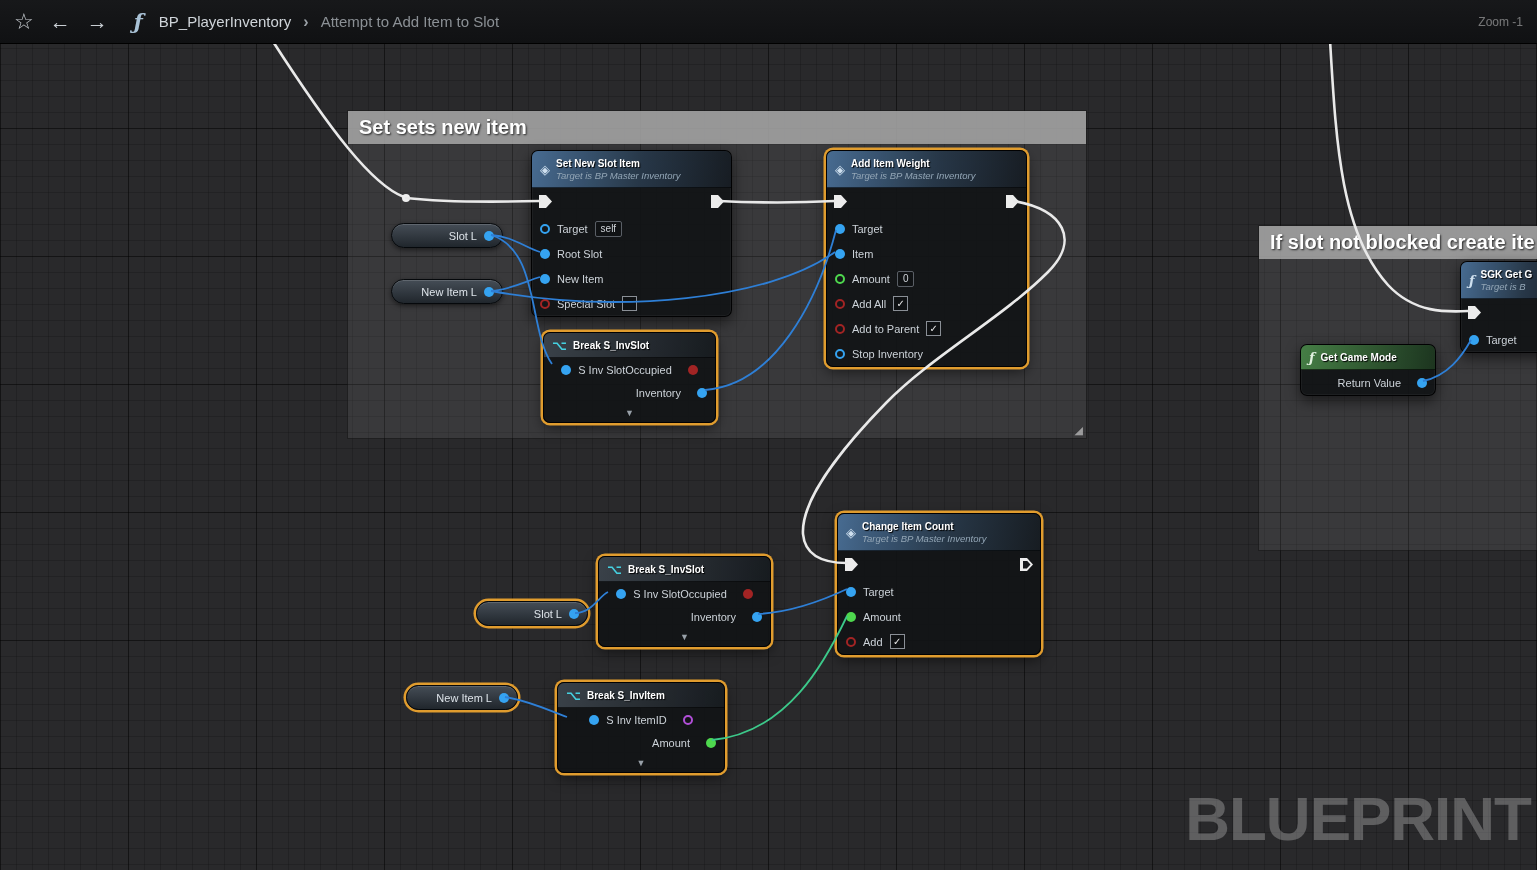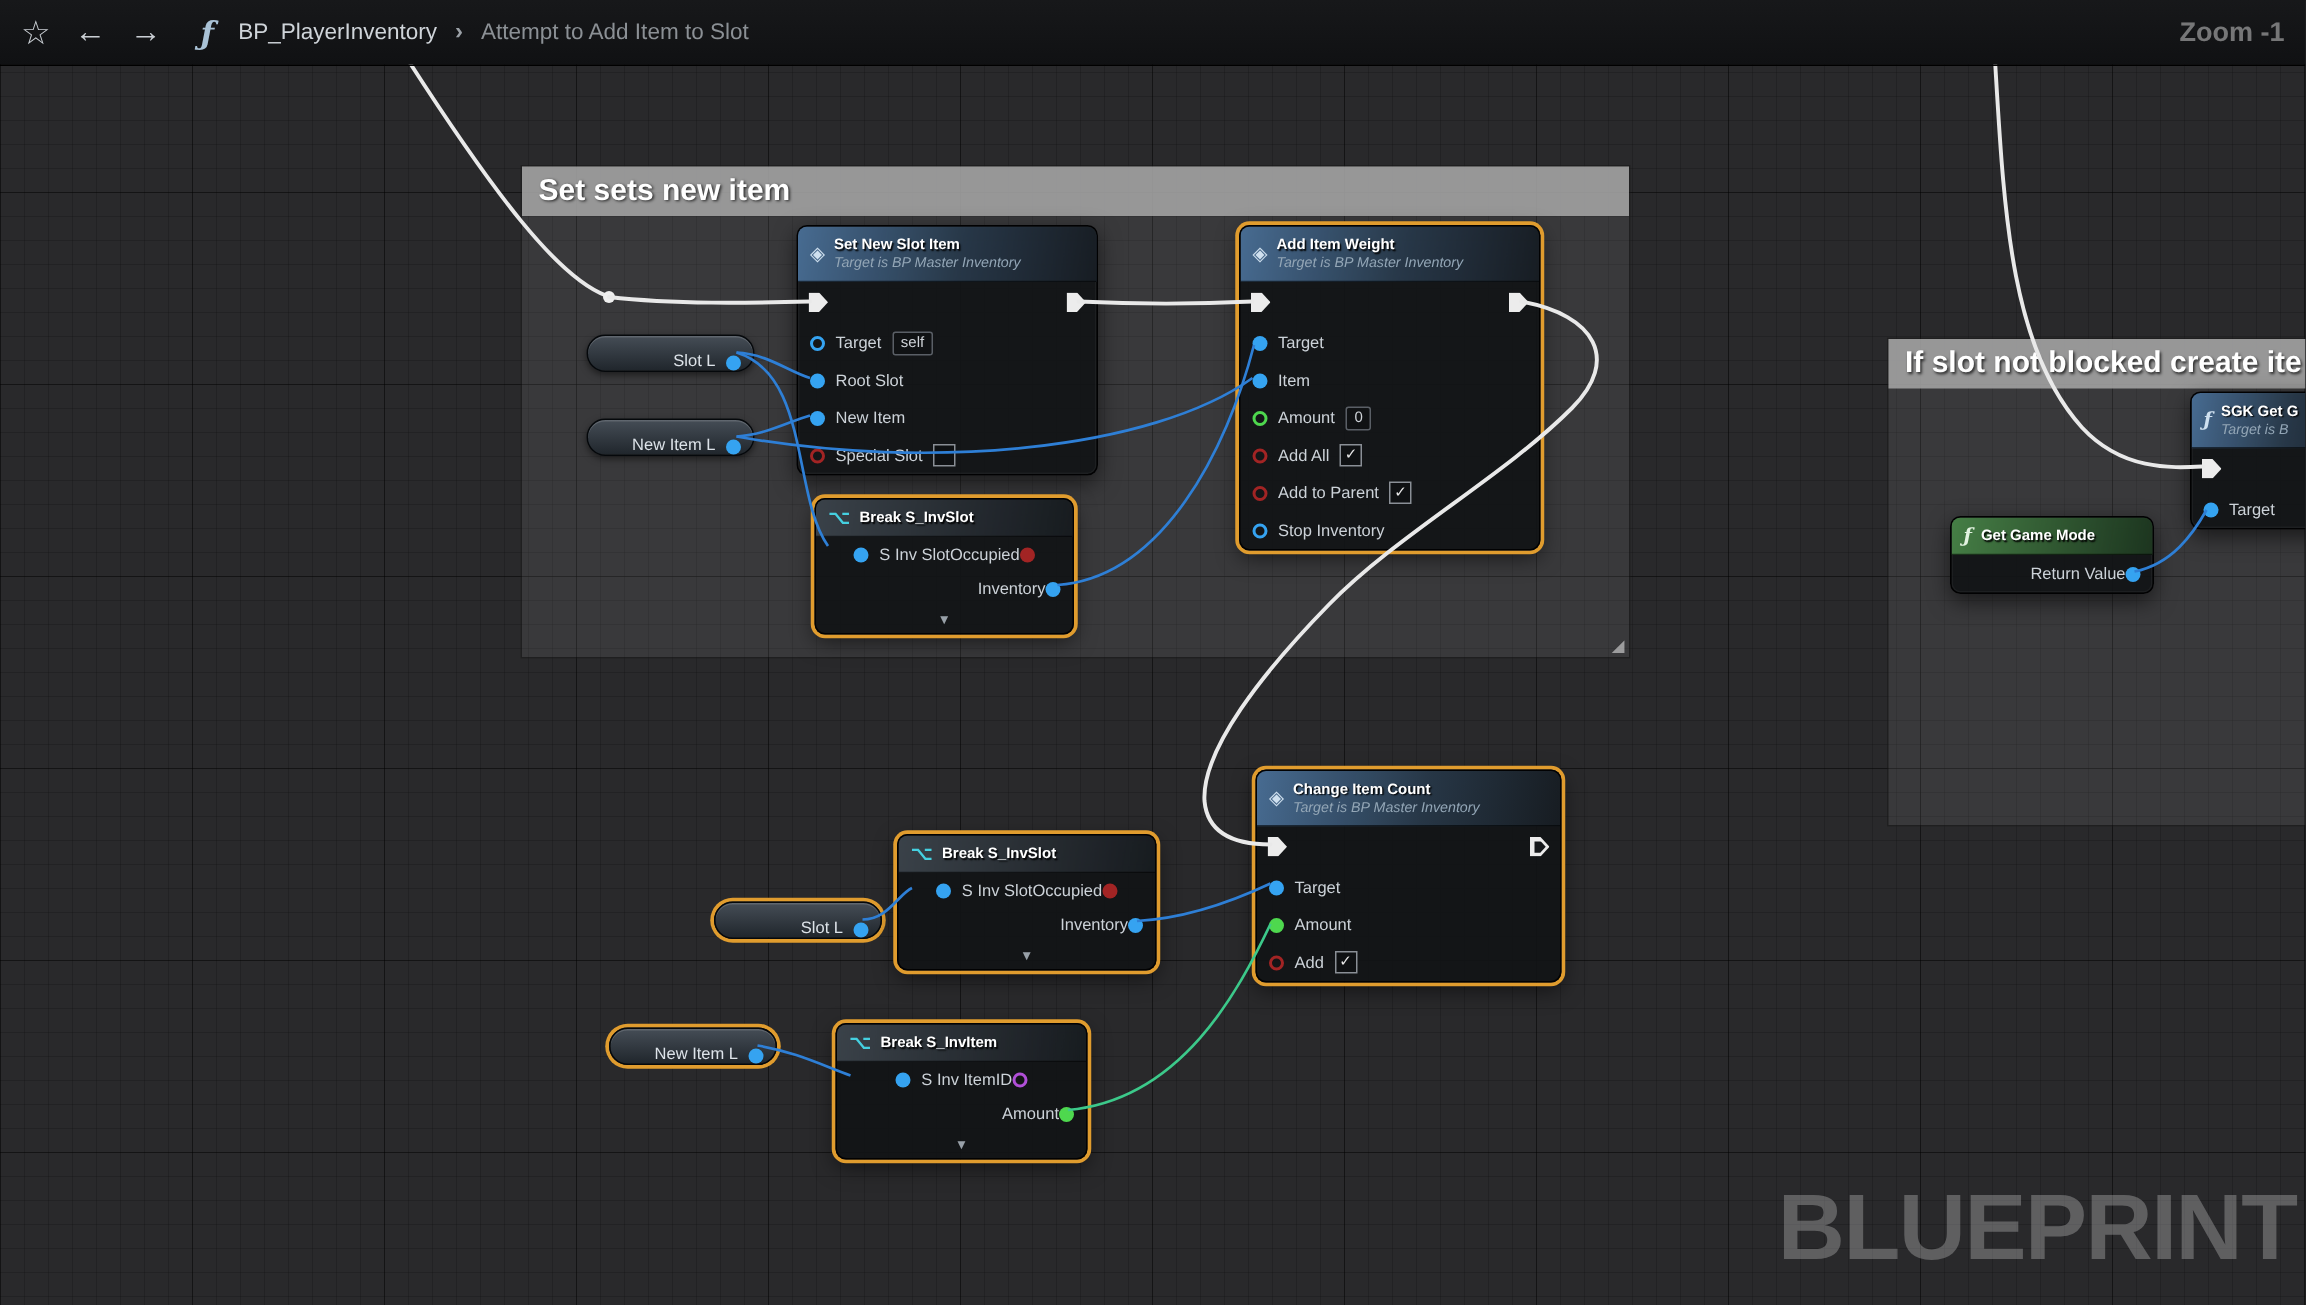--- a/index.html
+++ b/index.html
@@ -17,21 +17,21 @@
   .toolbar{position:absolute;left:0;top:0;width:100%;height:44px;z-index:5;
     background:linear-gradient(180deg,#17181a,#101113);border-bottom:1px solid #000;
     display:flex;align-items:center;padding:0 14px;box-sizing:border-box;gap:16px;}
   .tb-icon{color:#c9ced3;font-size:21px;line-height:1;cursor:pointer;}
   .tb-star{font-size:22px;}
   .tb-fn{font-family:"DejaVu Serif",serif;font-style:italic;font-weight:bold;
     color:#a9c2d6;font-size:21px;margin-left:10px;}
   .crumb-root{color:#cfd4d9;font-size:15px;}
   .crumb-sep{color:#9aa0a6;font-size:16px;font-weight:bold;margin:0 -4px;}
   .crumb-cur{color:#8b9095;font-size:15px;}
-  .zoom{margin-left:auto;color:rgba(255,255,255,0.42);font-size:18px;font-weight:bold;}
+  .zoom{margin-left:auto;color:rgba(255,255,255,0.42);font-size:12px;font-weight:normal;}
 
   
   .comment{position:absolute;z-index:1;background:rgba(205,205,205,0.10);
     border:1px solid rgba(0,0,0,0.45);box-sizing:border-box;}
   .cbar{height:33px;background:rgba(168,168,168,0.85);display:flex;align-items:center;
     padding:0 11px;font-size:20px;font-weight:bold;color:#fff;
     text-shadow:1px 1px 2px rgba(0,0,0,0.75);white-space:nowrap;overflow:hidden;}
   .resize{position:absolute;right:3px;bottom:1px;color:rgba(255,255,255,0.5);font-size:11px;}
 
   
@@ -51,21 +51,21 @@
   .ntitle{font-size:10px;font-weight:bold;color:#fff;text-shadow:1px 1px 1px #000;line-height:13px;white-space:nowrap;}
   .nsub{font-size:9.5px;font-style:italic;color:#93a6b6;line-height:11px;white-space:nowrap;}
 
   .prow{height:25px;display:flex;align-items:center;padding:0 8px;position:relative;}
   .breaknode .prow{height:23px;}
   .prow.right{justify-content:flex-end;}
   .prow.split{justify-content:center;}
   .pgroup{display:flex;align-items:center;}
   .exec-row{height:28px;position:relative;}
   .plabel{font-size:11px;color:#ccd2d8;margin-left:7px;white-space:nowrap;}
-  .plabel.r{margin-left:0;margin-right:0;}
+  .plabel.r{margin-left:0;margin-right:16px;}
   .collapse-row{height:18px;display:flex;align-items:center;justify-content:center;color:#98a0a8;font-size:9px;}
 
   .exec{position:absolute;width:13px;height:13px;top:7px;background:#ececec;
     clip-path:polygon(0 0,54% 0,100% 50%,54% 100%,0 100%);}
   .exec.in{left:7px;} .exec.out{right:7px;}
   .exec.hollow::after{content:"";position:absolute;inset:2.5px;background:#16181b;
     clip-path:polygon(0 0,54% 0,100% 50%,54% 100%,0 100%);}
 
   .pin{width:10px;height:10px;border-radius:50%;flex:none;box-sizing:border-box;}
   .p-blue{background:#35a3f1;} .p-blue.hollow{background:transparent;border:2px solid #35a3f1;}
@@ -76,21 +76,21 @@
   .valbox{background:#101214;border:1px solid #5a5f66;border-radius:2px;color:#cfd3d8;
     font-size:10px;padding:1px 5px;margin-left:7px;line-height:12px;}
   .cbox{width:13px;height:13px;background:#0f1113;border:1px solid #8a8f96;margin-left:7px;
     display:flex;align-items:center;justify-content:center;flex:none;}
   .cbox span{font-size:10px;font-weight:bold;color:#e8e8e8;line-height:1;}
 
   
   .pill{position:absolute;z-index:2;height:25px;width:112px;border-radius:13px;box-sizing:border-box;
     background:linear-gradient(180deg,#454d56,#20262c);border:1px solid #05080b;
     box-shadow:inset 0 1px 0 rgba(255,255,255,0.15),0 2px 5px rgba(0,0,0,0.5);
-    display:flex;align-items:flex-end;justify-content:flex-end;gap:7px;padding:0 8px;
+    display:flex;align-items:center;justify-content:flex-end;gap:7px;padding:0 8px;
     color:#dde3e9;font-size:11px;white-space:nowrap;}
   .pill.sel{box-shadow:0 0 0 2.5px #e09c2e, inset 0 1px 0 rgba(255,255,255,0.15);}
 
   
   .wires{position:absolute;left:0;top:0;z-index:3;pointer-events:none;}
 
   .watermark{position:absolute;right:6px;bottom:16px;z-index:1;
     font-size:62px;font-weight:800;letter-spacing:-1px;color:rgba(205,205,205,0.33);}
 </style>
 </head>

